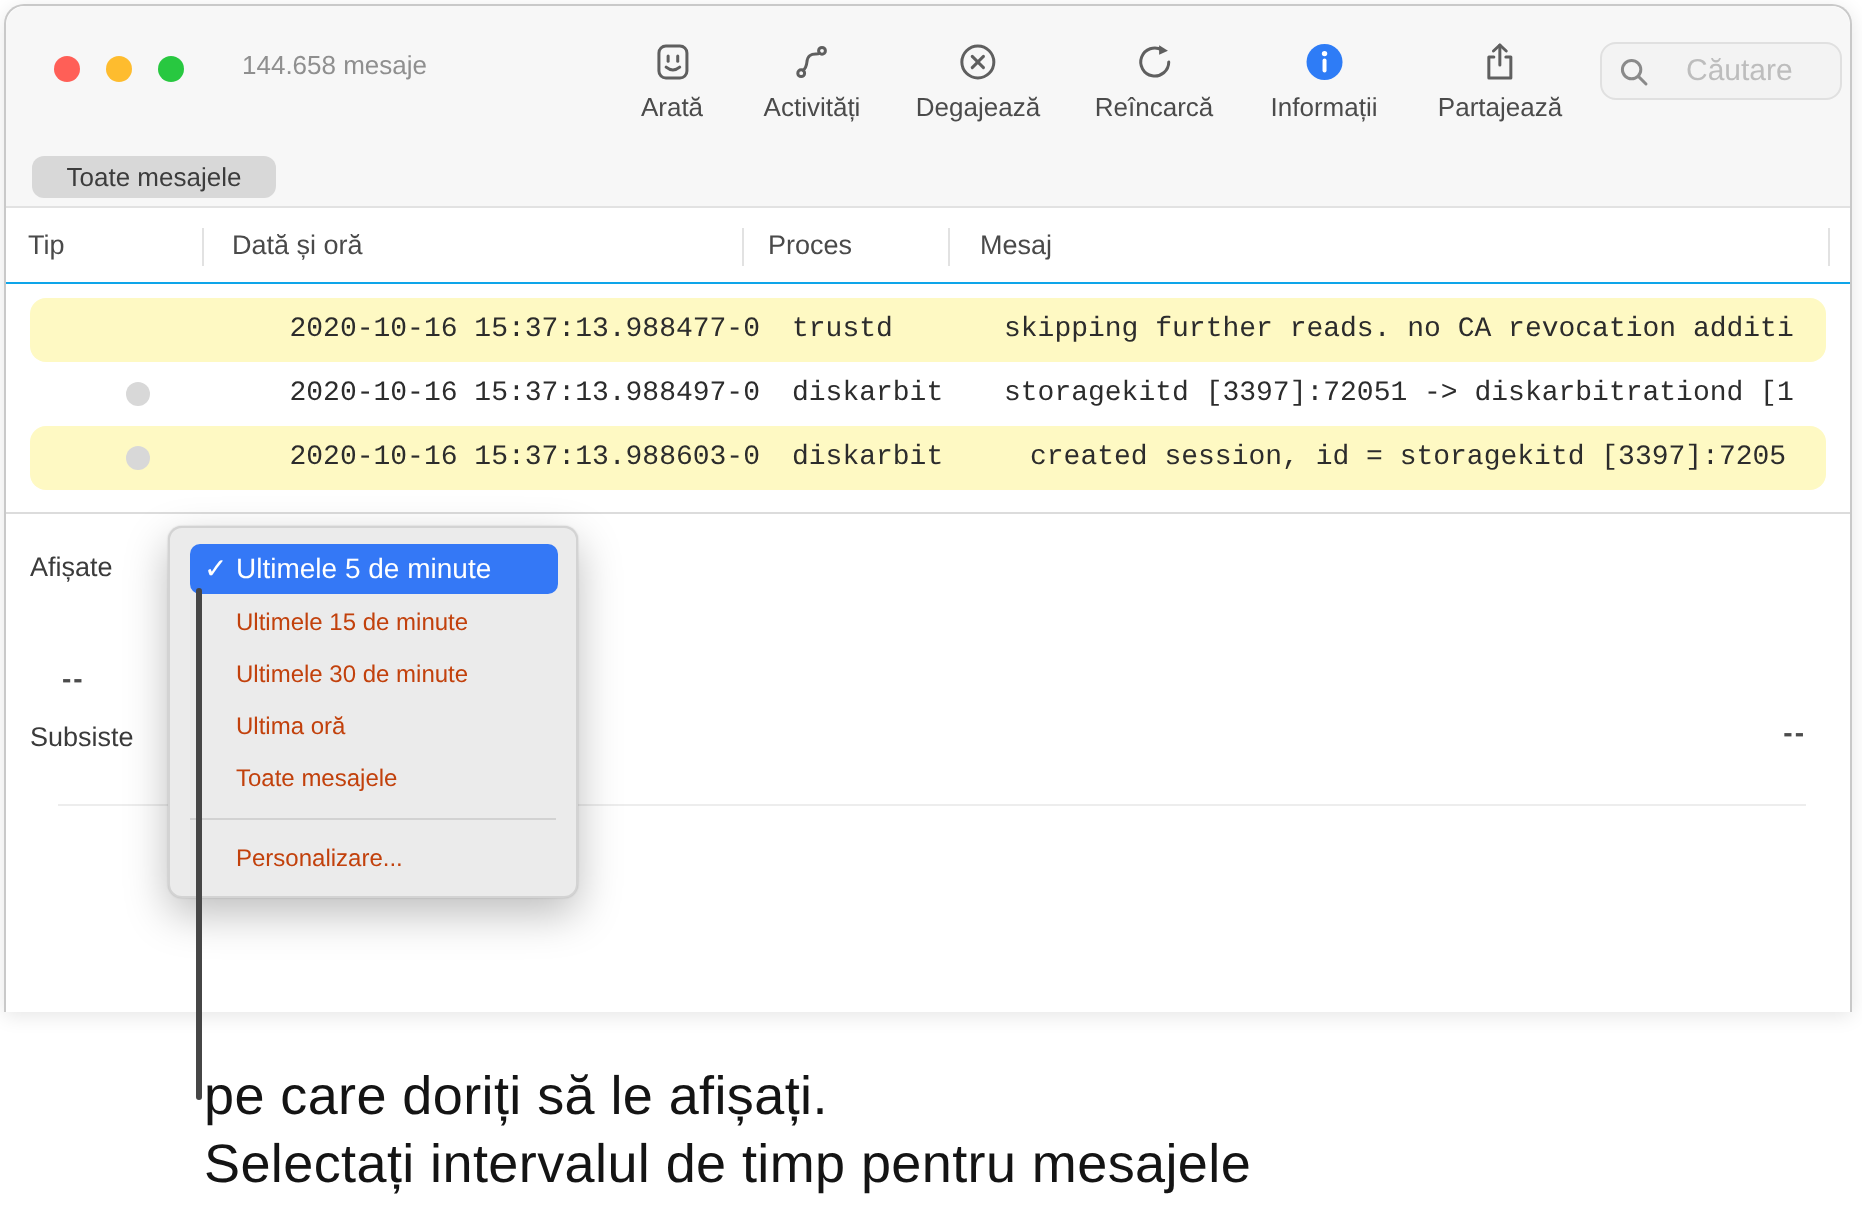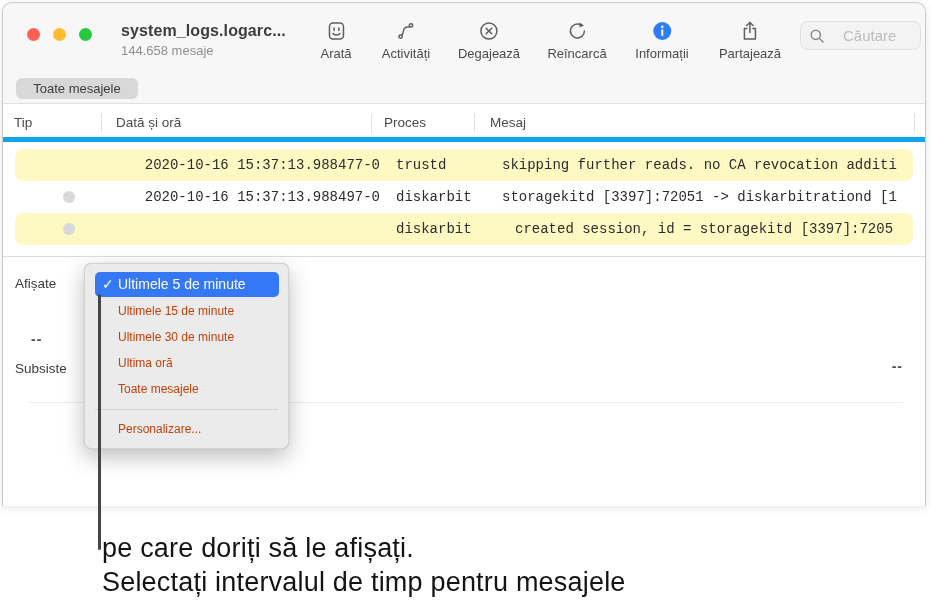--- a/index.html
+++ b/index.html
@@ -39,21 +39,21 @@
   .tabbar { position:absolute; left:0; top:70px; right:0; height:31px;
     background:#f7f7f7; border-bottom:1px solid #e2e2e2; }
   .tab-pill { position:absolute; left:13px; top:5px; width:122px; height:21px;
     background:#d8d8d8; border-radius:6px; font-size:13px; color:#3c3c3c;
     text-align:center; line-height:21px; }
   .tab-plain { position:absolute; left:146px; top:0; height:31px; line-height:31px;
     font-size:13px; color:#878787;margin-top:36px; }
 
   
   .thead { position:absolute; left:0; top:101px; right:0; height:38px;
-    background:#fff; border-bottom:5px solid #0ea5e9; }
+    background:#fff; border-bottom:1px solid #0ea5e9; }
   .th { position:absolute; top:0; height:38px; line-height:38px; font-size:13.5px; color:#4a4a4a; }
   .vsep { position:absolute; top:10px; height:19px; width:1px; background:#e2e2e2; }
 
   
   .row { position:absolute; left:12px; width:898px; height:32px; border-radius:8px; }
   .row.shaded { background:#fef9c3; }
   .dot { position:absolute; left:48px; top:10px; width:12px; height:12px;
     border-radius:50%; background:#d8d8d8; }
   .mono { font-family:"Liberation Mono", monospace; font-size:14px; color:#2c2c2c;
     line-height:32px; white-space:pre; overflow:hidden; position:absolute; top:0; }
@@ -101,21 +101,20 @@
   <div class="window">
 
     <div class="toolbar">
       <div class="traffic">
         <span class="tl" style="background:#ff5f57"></span>
         <span class="tl" style="background:#febc2e"></span>
         <span class="tl" style="background:#28c840"></span>
       </div>
 
       <div class="titleblock">
-        <div class="wtitle">system_logs.logarc...</div>
         <div class="wsub">144.658 mesaje</div>
       </div>
 
       <div class="tbtn" style="left:333px">
         <div class="ticon">
           <svg width="22" height="22" viewBox="0 0 22 22" fill="none" stroke="#5f5f5f" stroke-width="1.5" stroke-linecap="round">
             <rect x="4" y="3" width="14" height="16" rx="3.5"></rect>
             <line x1="8.6" y1="8" x2="8.6" y2="10.6"></line>
             <line x1="13.4" y1="8" x2="13.4" y2="10.6"></line>
             <path d="M7.6 13.6 Q11 16.4 14.4 13.6"></path>
@@ -211,20 +210,21 @@
       <span class="mono c-msg">skipping further reads. no CA revocation additi</span>
     </div>
     <div class="row" style="top:178px">
       <span class="dot"></span>
       <span class="mono c-date">2020-10-16 15:37:13.988497-0</span>
       <span class="mono c-proc">diskarbit</span>
       <span class="mono c-msg">storagekitd [3397]:72051 -&gt; diskarbitrationd [1</span>
     </div>
     <div class="row shaded" style="top:210px">
       <span class="dot"></span>
+      <span class="mono c-date">2020-10-16 15:37:13.988603-0</span>
       <span class="mono c-proc">diskarbit</span>
       <span class="mono c-msg indent">created session, id = storagekitd [3397]:7205</span>
     </div>
 
     <div class="detail">
       <div class="afisate">Afișate</div>
       <div class="val-left">--</div>
       <div class="subsys">Subsiste</div>
       <div class="divider2"></div>
       <div class="val-right">--</div>

